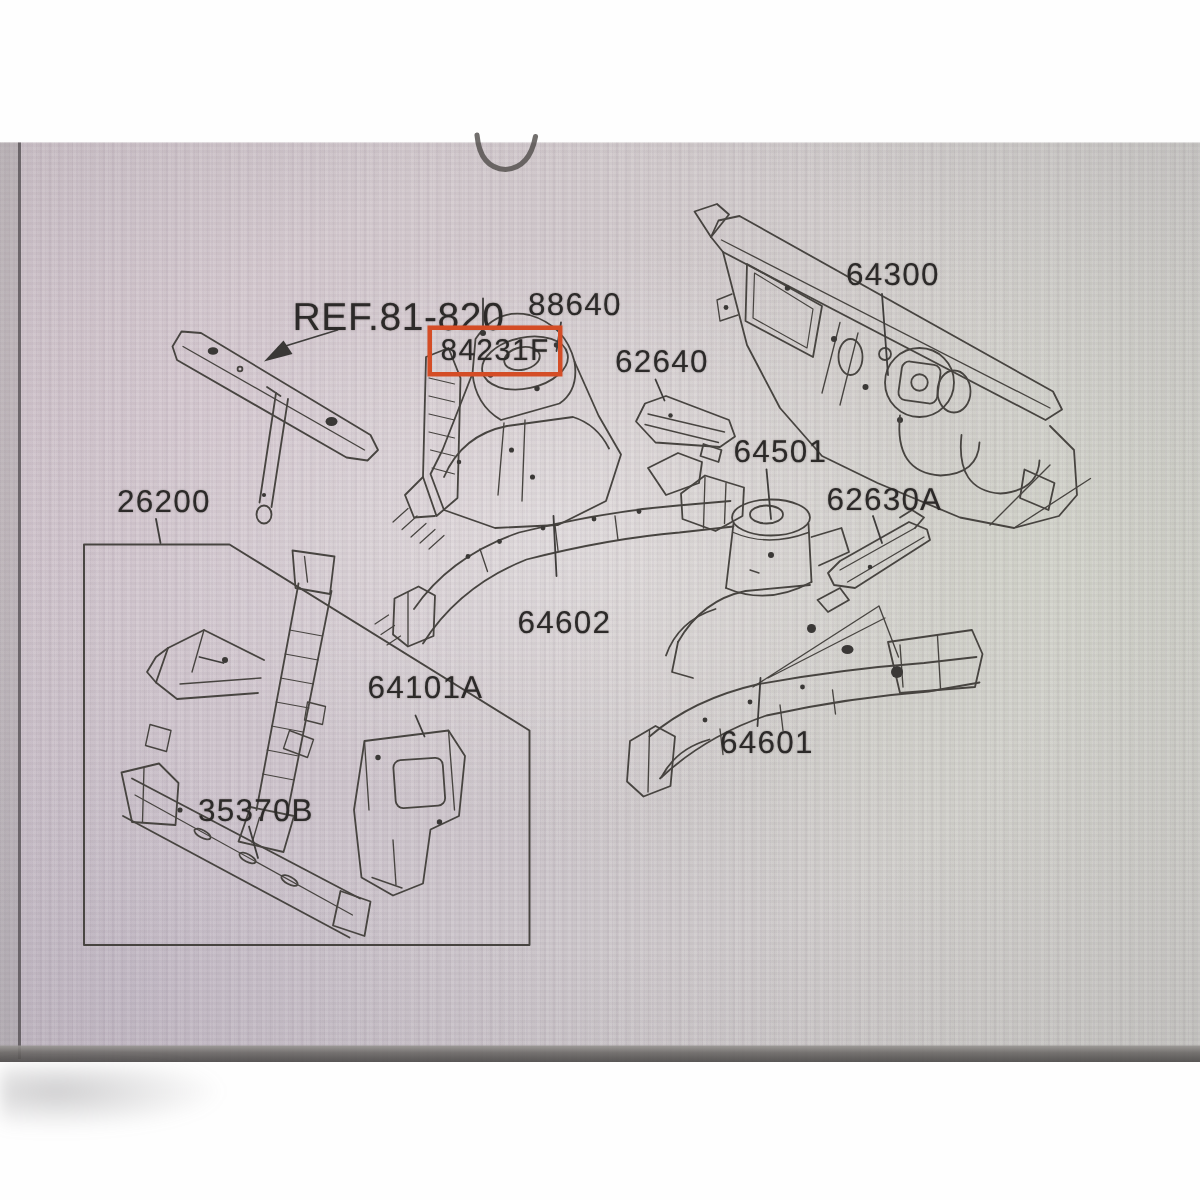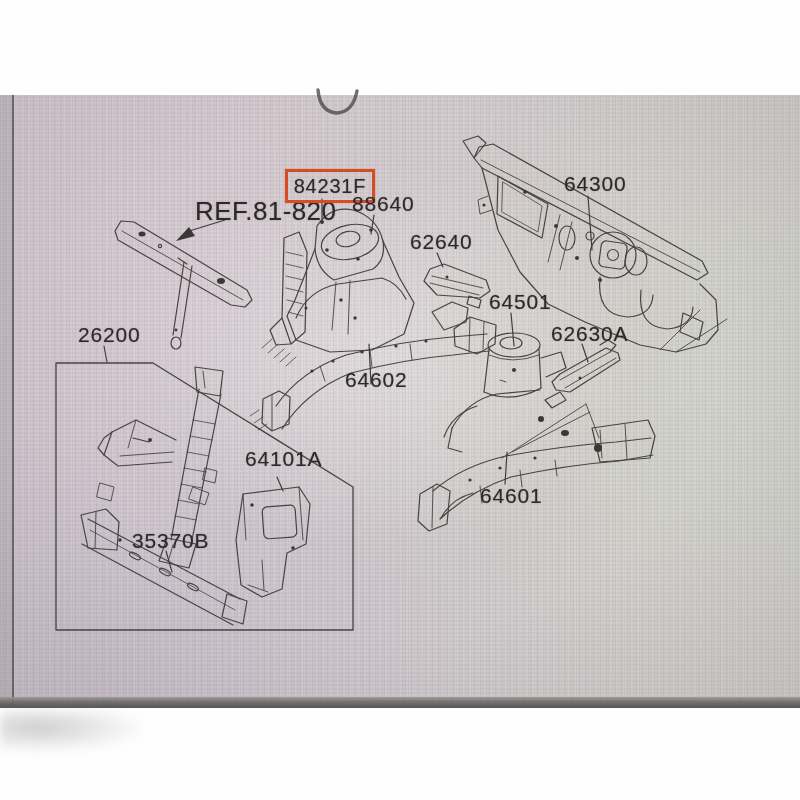--- a/index.html
+++ b/index.html
@@ -30,21 +30,21 @@
   #desk-smudge{position:absolute;left:0px;top:710px;width:150px;height:44px;
     background:radial-gradient(ellipse at 25% 40%, rgba(120,118,122,0.35), rgba(120,118,122,0) 70%);
     filter:blur(5px);}
   
   svg.art{position:absolute;left:0;top:0;filter:blur(0.35px);}
   
   .lbl{position:absolute;color:#2c2a29;font-size:21px;letter-spacing:0.8px;white-space:nowrap;
        text-shadow:0 0 1.2px rgba(72,66,62,0.55);}
   .lbl.ref{font-size:26px;letter-spacing:0.4px;}
   .hl-box{position:absolute;border:3px solid var(--hl,#d44d26);display:flex;align-items:center;
-          justify-content:center;box-shadow:0 0 1px rgba(212,77,38,0.6);}
+          justify-content:center;box-shadow:0 0 1px rgba(212,77,38,0.6);margin-top:48px;}
   .hl-box .lbl-in{color:#2c2a29;font-size:20px;letter-spacing:0.8px;
           text-shadow:0 0 1.2px rgba(72,66,62,0.55);}
 </style>
 </head>
 <body>
 
 <div id="stage">
 
   <div id="screen"></div>
   <div id="screen-left-strip"></div>
@@ -240,21 +240,21 @@
 
   <div class="hl-box" style="left:285px;top:169px;width:84px;height:28px">
     <span class="lbl-in">84231F</span>
   </div>
 
   <div class="lbl" style="left:352px;top:192px">88640</div>
   <div class="lbl" style="left:410px;top:230px">62640</div>
   <div class="lbl" style="left:564px;top:172px">64300</div>
   <div class="lbl" style="left:489px;top:290px">64501</div>
   <div class="lbl" style="left:551px;top:322px">62630A</div>
-  <div class="lbl" style="left:345px;top:368px">64602</div>
+  <div class="lbl" style="left:345px;top:404px">64602</div>
   <div class="lbl" style="left:480px;top:484px">64601</div>
   <div class="lbl" style="left:78px;top:323px">26200</div>
 
 
   <div class="lbl" style="left:245px;top:447px">64101A</div>
   <div class="lbl" style="left:132px;top:529px">35370B</div>
 
 </div>
 
 </body></html>

